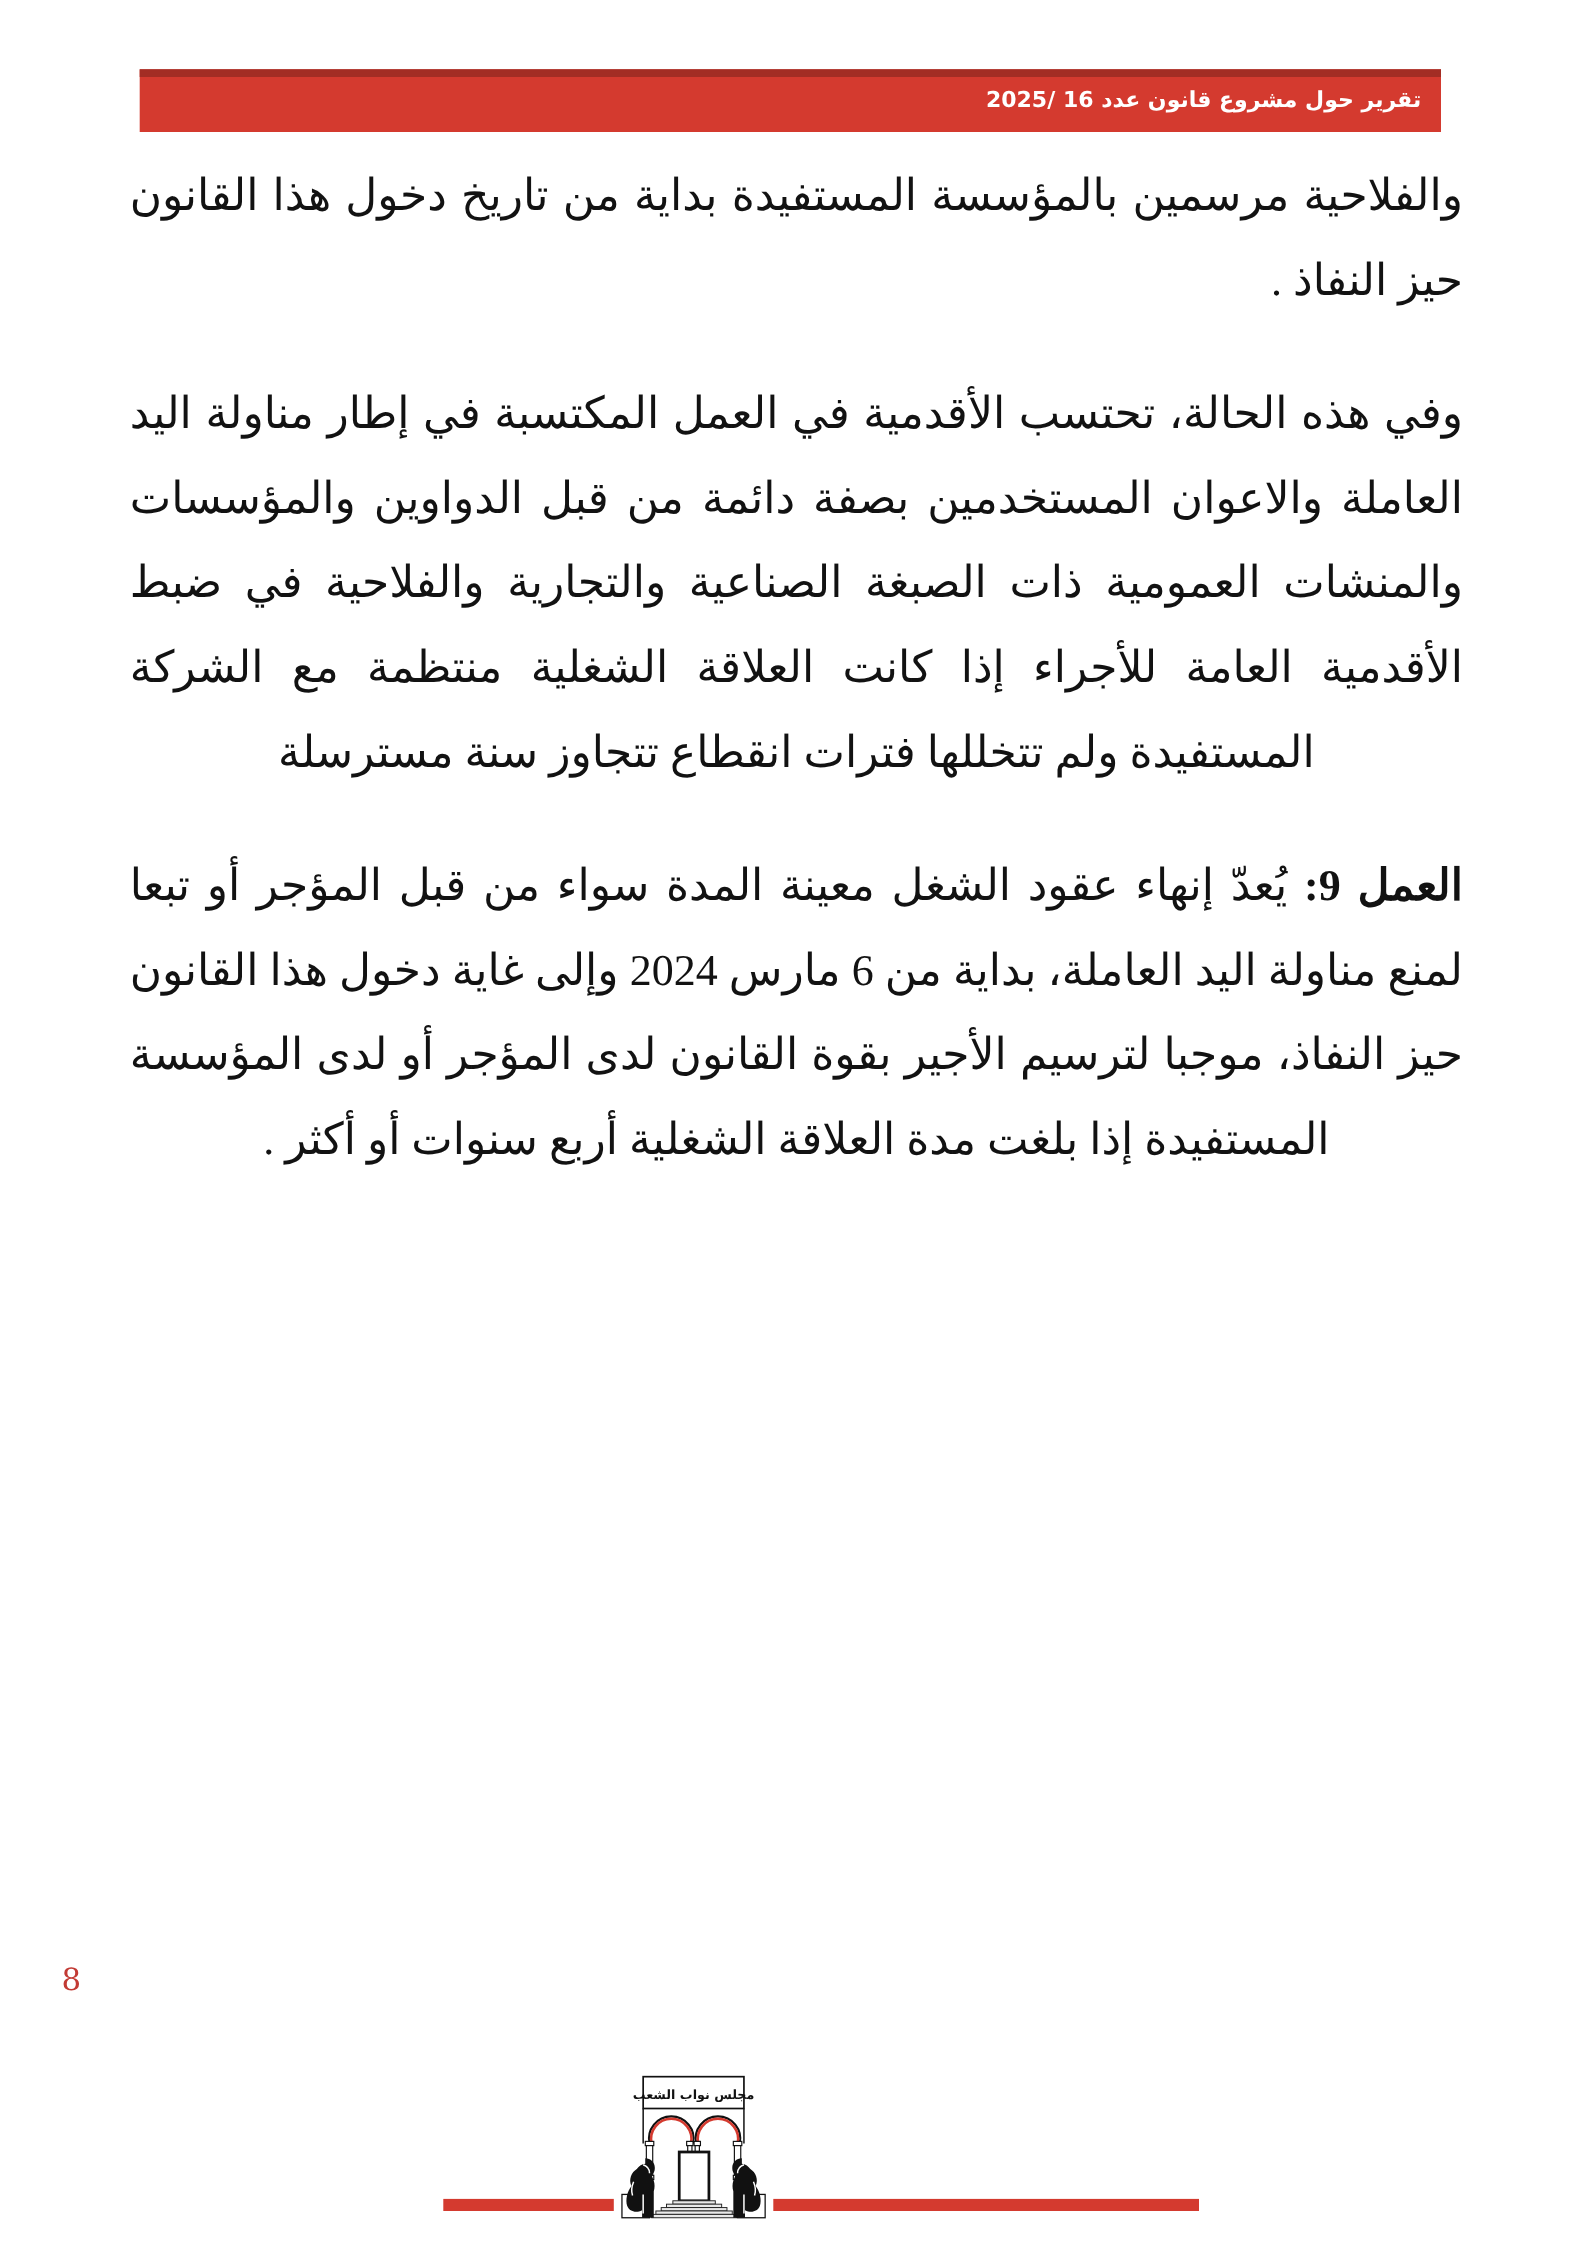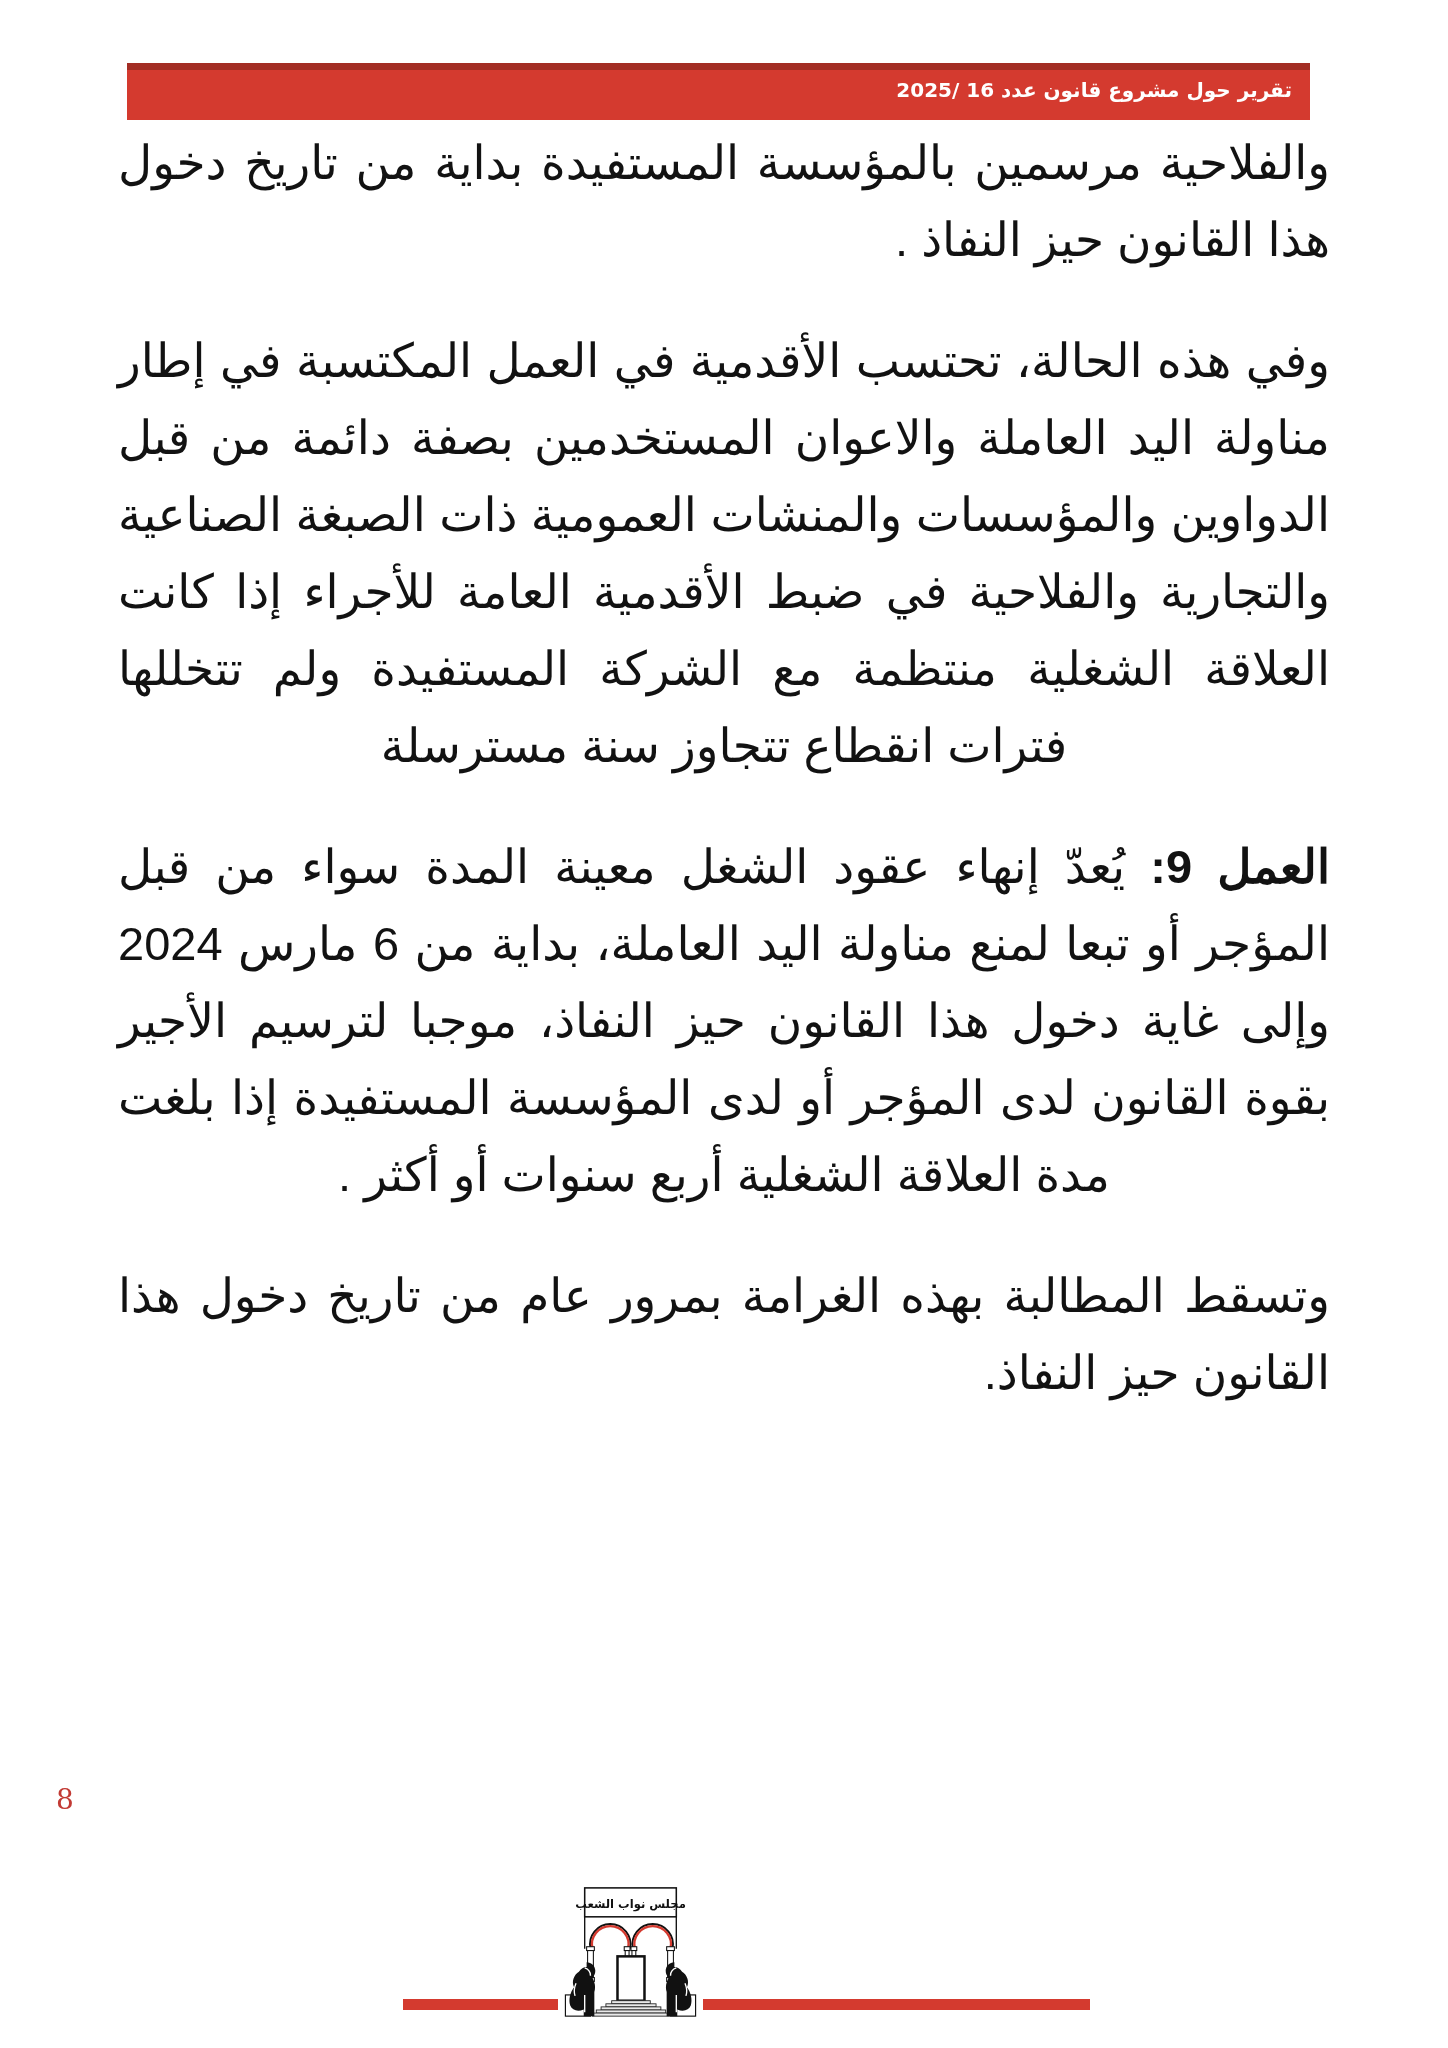--- a/index.html
+++ b/index.html
@@ -27,25 +27,25 @@
     padding:0;
   }
   .header-bar .hdr-text{
     color:#ffffff;font-weight:bold;font-size:20px;line-height:1.55;
     padding:5px 18px 0 18px;white-space:nowrap;
     font-family:"DejaVu Sans",sans-serif;
     margin-left:12px;
   }
   
   .doc-body{
-    position:absolute;top:124px;right:118px;left:118px;
+    position:absolute;top:139px;right:118px;left:118px;
     direction:rtl;text-align:justify;
     color:var(--ink);
-    font-size:47px;line-height:77px;
-    font-family:Liberation Sans, sans-serif;
+    font-size:40px;line-height:77px;
+    font-family:Liberation Serif, serif;
   }
   .para{margin:0 0 44px 0;}
   .para.center-last{text-align-last:center;}
   .chapter-label{font-weight:bold;}
   
   .page-number{
     position:absolute;left:56px;top:1783px;
     color:var(--page-number-red);
     font-size:28px;font-family:"DejaVu Serif",serif;
   }
@@ -65,21 +65,20 @@
 <div class="page">
 
   <div class="header-bar">
     <span class="hdr-text">تقرير حول مشروع قانون عدد 16 /2025</span>
   </div>
 
   <div class="doc-body">
     <p class="para"><b class="chapter-label"></b><span>والفلاحية مرسمين بالمؤسسة المستفيدة بداية من تاريخ دخول هذا القانون حيز النفاذ .</span></p>
     <p class="para center-last"><b class="chapter-label"></b><span>وفي هذه الحالة، تحتسب الأقدمية في العمل المكتسبة في إطار مناولة اليد العاملة والاعوان المستخدمين بصفة دائمة من قبل الدواوين والمؤسسات والمنشات العمومية ذات الصبغة الصناعية والتجارية والفلاحية في ضبط الأقدمية العامة للأجراء إذا كانت العلاقة الشغلية منتظمة مع الشركة المستفيدة ولم تتخللها فترات انقطاع تتجاوز سنة مسترسلة</span></p>
     <p class="para center-last"><b class="chapter-label">العمل 9:</b><span> يُعدّ إنهاء عقود الشغل معينة المدة سواء من قبل المؤجر أو تبعا لمنع مناولة اليد العاملة، بداية من 6 مارس 2024 وإلى غاية دخول هذا القانون حيز النفاذ، موجبا لترسيم الأجير بقوة القانون لدى المؤجر أو لدى المؤسسة المستفيدة إذا بلغت مدة العلاقة الشغلية أربع سنوات أو أكثر .</span></p>
-    <p class="para"><b class="chapter-label"></b><span>وتسقط المطالبة بهذه الغرامة بمرور عام من تاريخ دخول هذا القانون حيز النفاذ.</span></p>
   </div>
 
   <div class="page-number">8</div>
 
   <div class="footer-rule"></div>
 
   <svg class="assembly-logo" viewBox="0 0 145 140" xmlns="http://www.w3.org/2000/svg">
     <defs>
       <g id="lion-shape">
 

